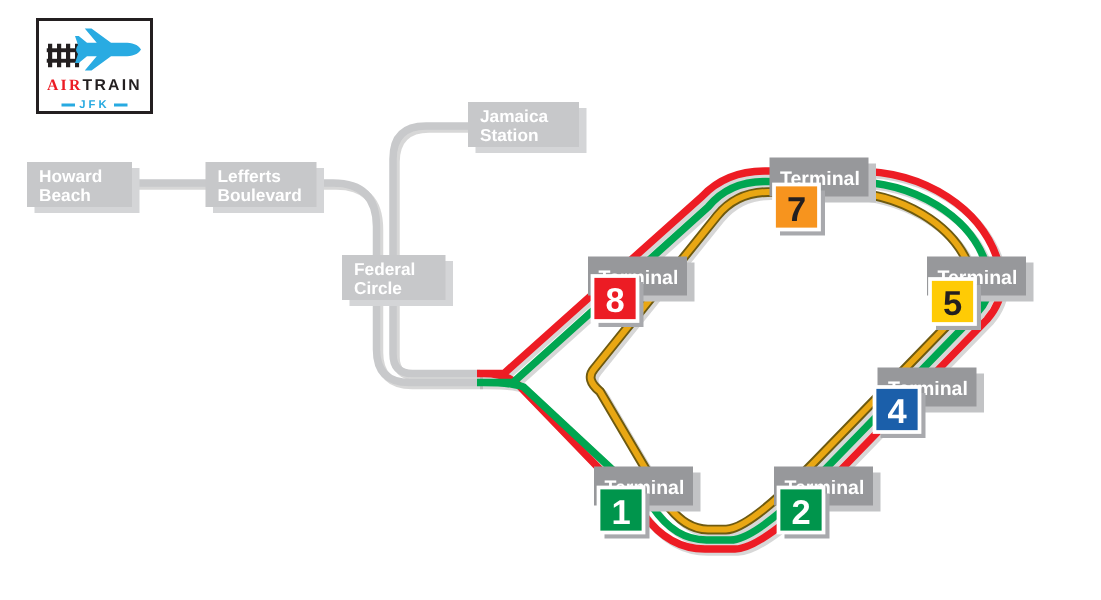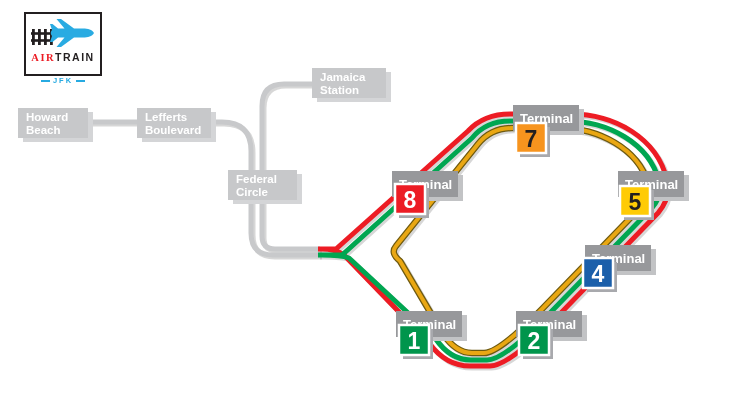--- a/index.html
+++ b/index.html
@@ -29,21 +29,21 @@
   
   .logo{position:absolute;left:24px;top:12px;width:78px;height:64px;background:#fff;
         border:2px solid #231F20;box-sizing:border-box;}
   .logo-art{position:relative;height:38px;}
   .track-icon{position:absolute;left:5px;top:15px;}
   .plane-icon{position:absolute;left:22px;top:3px;}
   .logo-airtrain{text-align:center;font-size:10.5px;font-weight:bold;letter-spacing:1.5px;
                  line-height:11px;white-space:nowrap;}
   .logo-air{color:#EC1C24;font-family:Liberation Serif, serif;}
   .logo-train{color:#231F20;}
-  .logo-jfk{display:flex;align-items:center;justify-content:center;gap:3px;margin-top:13px;
+  .logo-jfk{display:flex;align-items:center;justify-content:center;gap:3px;margin-top:2px;
             color:#27AAE1;font-size:7.5px;font-weight:bold;letter-spacing:2px;}
   .jfk-rule{display:inline-block;width:9px;height:2px;background:#27AAE1;}
 </style>
 </head>
 <body>
 
 <div class="stage">
 
   <svg class="map-svg" width="734" height="400" viewBox="0 0 734 400">
 

